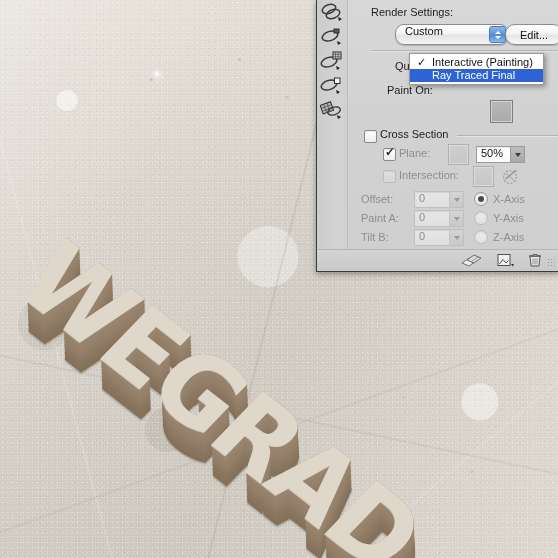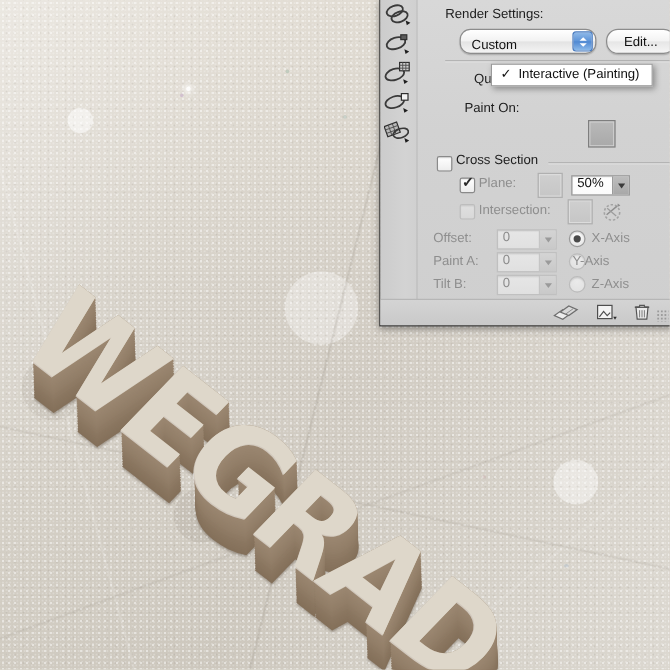--- a/index.html
+++ b/index.html
@@ -102,21 +102,21 @@
 
   .lbl{position:absolute;font-size:11px;color:#1d1d1d;white-space:nowrap;}
   .lbl.dim{color:#8e8e8e;}
   .lbl.right{text-align:left;}
 
   
   .pop-select{
     position:absolute;height:19px;border:1px solid #8c8c8c;border-radius:9px;
     background:linear-gradient(180deg,#ffffff 0%,#f2f2f2 48%,#e3e3e3 52%,#f4f4f4 100%);
     box-shadow:0 1px 1px rgba(0,0,0,.18);
-    display:flex;align-items:flex-end;
+    display:flex;align-items:flex-start;margin-left:12px;
   }
   .pop-select .ps-text{padding-left:9px;font-size:11px;color:#111;}
   .pop-arrows{
     position:absolute;right:2px;top:1px;width:15px;height:15px;border-radius:3px;
     background:linear-gradient(180deg,#8fb9e8 0%,#5d94d8 48%,#4f88d2 52%,#8cbaea 100%);
     border:1px solid #4a7cc0;
     display:flex;flex-direction:column;align-items:center;justify-content:center;gap:2px;
   }
   .pop-arrows i{display:block;width:0;height:0;border-left:3px solid transparent;border-right:3px solid transparent;}
   .pop-arrows i.up{border-bottom:3px solid #fff;}
@@ -338,38 +338,41 @@
         <div class="lbl dim" style="left:146px;top:193px;">X-Axis</div>
 
         <div class="lbl dim right" style="left:14px;top:212px;width:49px;">Paint A:</div>
         <div class="field dim" style="left:67px;top:210px;width:48px;">
           <span class="fv">0</span>
           <span class="fbtn">
               <i></i>
             </span>
         </div>
         <div class="radio dim" style="left:127px;top:211px;"></div>
-        <div class="lbl dim" style="left:130px;top:212px;">Y-Axis</div>
+        <div class="lbl dim" style="left:146px;top:212px;">Y-Axis</div>
 
         <div class="lbl dim right" style="left:14px;top:231px;width:49px;">Tilt B:</div>
         <div class="field dim" style="left:67px;top:229px;width:48px;">
           <span class="fv">0</span>
           <span class="fbtn">
               <i></i>
             </span>
         </div>
         <div class="radio dim" style="left:127px;top:230px;"></div>
         <div class="lbl dim" style="left:146px;top:231px;">Z-Axis</div>
       </div>
 
       <div class="menu">
         <div class="menu-item">
           <span class="menu-check">✓</span>
           <span>Interactive (Painting)</span>
         </div>
+        <div class="menu-item sel">
+          <span>Ray Traced Final</span>
+        </div>
       </div>
 
       <div class="panel-foot">
         <div class="foot-btn" style="left:142px;width:26px;">
           <svg width="24" height="14" viewBox="0 0 24 14">
             <path d="M2 9 L9 4 L16 7 L9 12 Z" fill="#ececec" stroke="#6e6e6e" stroke-width="1"></path>
             <path d="M7 6 L14 1 L21 4 L14 9 Z" fill="#d9d9d9" stroke="#6e6e6e" stroke-width="1"></path>
             <path d="M11 8 L18 3" stroke="#8a8a8a" stroke-width=".8"></path>
           </svg>
         </div>

